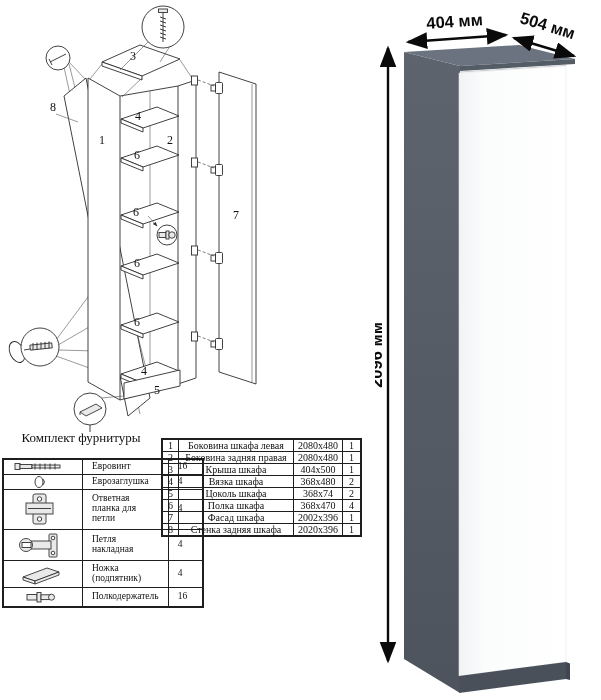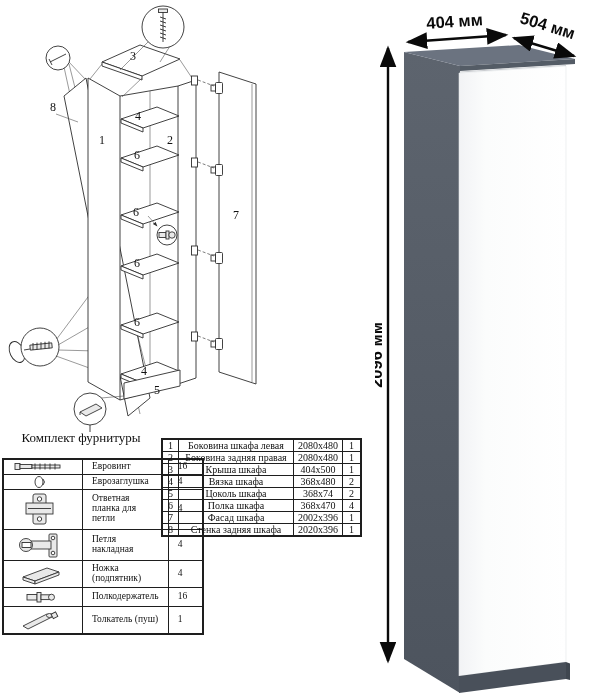--- a/index.html
+++ b/index.html
@@ -262,31 +262,20 @@
         <svg width="54" height="18" viewBox="0 0 54 18">
               <rect class="hwfill" x="14" y="6.5" width="10" height="5.5"></rect>
               <rect class="hwfill" x="24" y="4.5" width="4" height="9.5"></rect>
               <rect class="hwfill" x="28" y="6.8" width="10" height="4.8"></rect>
               <ellipse class="hwfill" cx="38.5" cy="9.2" rx="3" ry="3"></ellipse>
             </svg>
       </td>
       <td>Полкодержатель</td>
       <td class="c-q">16</td>
     </tr>
-    <tr class="h29">
-      <td>
-        <svg width="54" height="26" viewBox="0 0 54 26">
-              <polygon class="hwfill" points="10,19 34,7 39,10 15,22"></polygon>
-              <ellipse class="hwfill" cx="36.5" cy="8.5" rx="3" ry="2"></ellipse>
-              <rect class="hwfill" x="39" y="6" width="5" height="5" transform="rotate(-27 41 8.5)"></rect>
-            </svg>
-      </td>
-      <td>Толкатель (пуш)</td>
-      <td class="c-q">1</td>
-    </tr>
   </tbody>
     </table>
 
   <table class="parts-table">
     <tbody>
         <tr>
           <td class="p-num">1</td>
           <td class="p-name">Боковина шкафа левая</td>
           <td class="p-size">2080x480</td>
           <td class="p-qty">1</td>

